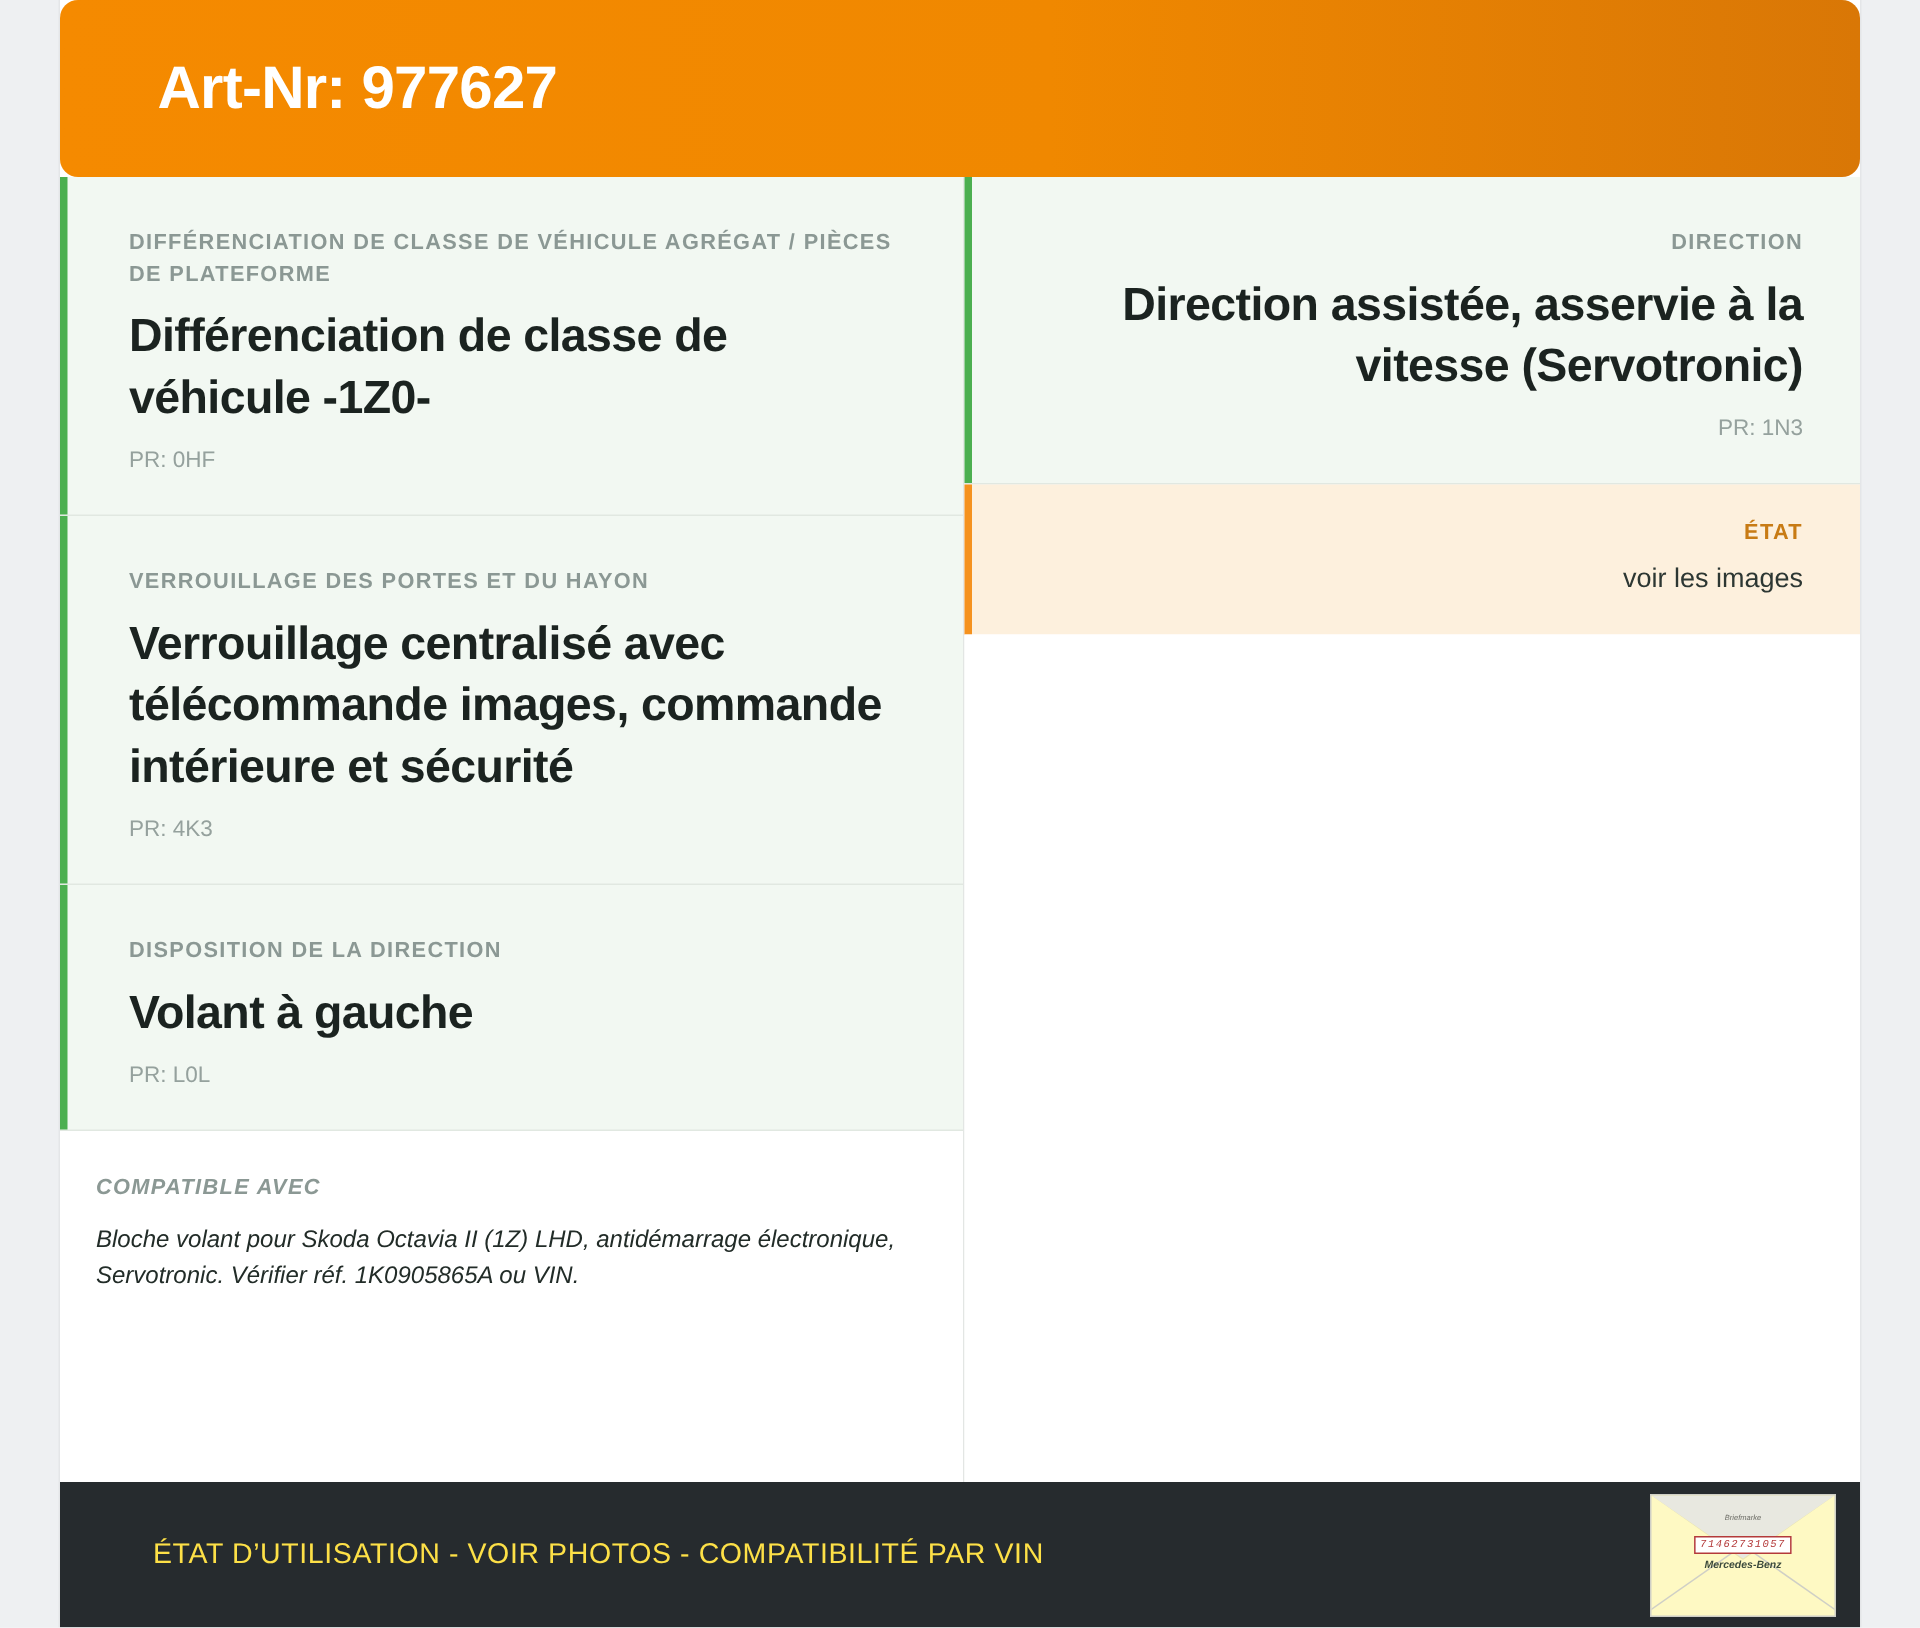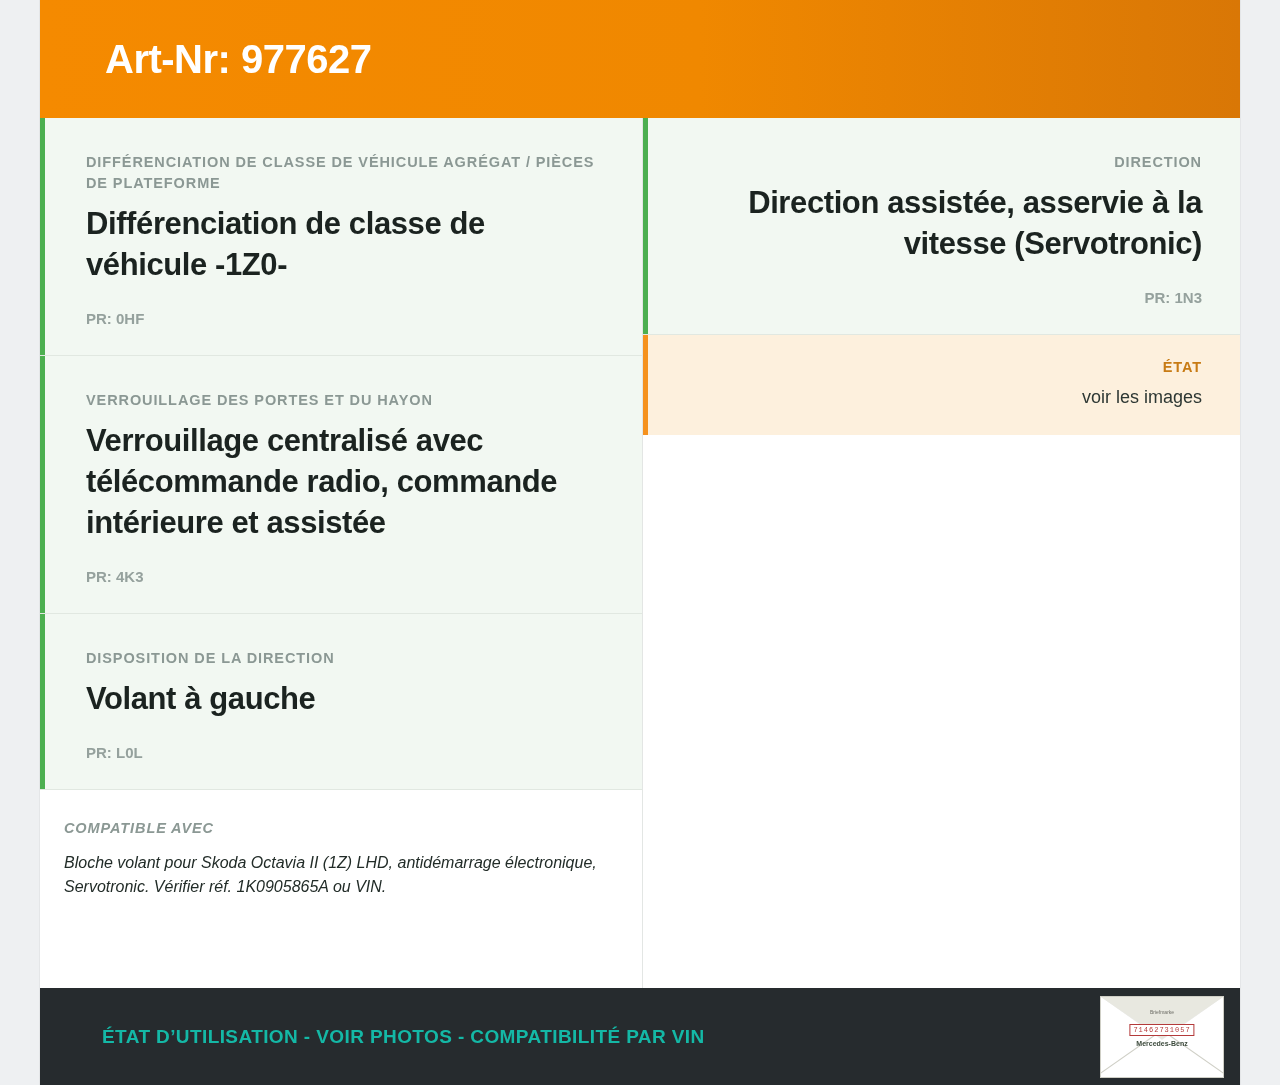--- a/index.html
+++ b/index.html
@@ -26,20 +26,21 @@
     display: flex;
     flex-direction: column;
   }
   
   .header {
     height: 118px;
     background: linear-gradient(90deg, #f58a00 0%, #f08800 55%, #d97706 100%);
     display: flex;
     align-items: center;
     flex: 0 0 auto;
+    border-radius: 12px;
   }
   .header-title {
     color: #ffffff;
     font-size: 40px;
     font-weight: bold;
     letter-spacing: -0.5px;
     padding-left: 65px;
   }
   
   .body {
@@ -113,22 +114,21 @@
   .card-value.small {
     font-size: 18px;
     font-weight: normal;
     color: #2d3733;
     line-height: 1.5;
     letter-spacing: 0;
   }
   .card-pr {
     font-size: 15px;
     color: #95a19d;
-    margin-top: 24px;
-    font-weight: bold;
+    margin-top: 12px;
   }
   .card.compat {
     background: #ffffff;
     border-bottom: none;
     padding: 28px 38px 30px 24px;
     font-style: italic;
   }
   .card.compat .card-label { color: #8b9894; margin-bottom: 12px; }
   .card.compat .card-value.small { font-size: 16px; color: #222c28; }
 
@@ -137,34 +137,35 @@
     flex: 0 0 auto;
     height: 97px;
     background: #262b2e;
     display: flex;
     align-items: center;
     justify-content: space-between;
     padding: 0 16px 0 62px;
     box-sizing: border-box;
   }
   .footer-text {
-    color: #14b8a6;
+    color: #fde047;
     font-size: 19px;
-    font-weight: bold;
+    font-weight: normal;
     letter-spacing: 0.4px;
     text-transform: uppercase;
   }
   .stamp {
     width: 122px;
     height: 80px;
-    background: #ffffff;
+    background: #fef9c3;
     border: 1px solid #cfcfc6;
     position: relative;
     overflow: hidden;
     flex: 0 0 auto;
+    font-style: italic;
   }
   .stamp .flap {
     position: absolute;
     left: 0; top: 0;
     width: 0; height: 0;
     border-left: 61px solid transparent;
     border-right: 61px solid transparent;
     border-top: 42px solid #e8e8e0;
   }
   .stamp .flap-line {
@@ -241,21 +242,21 @@
         <div class="card">
           <div class="accent"></div>
           <div class="card-label">DIFFÉRENCIATION DE CLASSE DE VÉHICULE AGRÉGAT / PIÈCES DE PLATEFORME</div>
           <div class="card-value">Différenciation de classe de véhicule -1Z0-</div>
           <div class="card-pr">PR: 0HF</div>
         </div>
 
         <div class="card">
           <div class="accent"></div>
           <div class="card-label">VERROUILLAGE DES PORTES ET DU HAYON</div>
-          <div class="card-value">Verrouillage centralisé avec télécommande radio, commande intérieure et assistée</div>
+          <div class="card-value">Verrouillage centralisé avec télécommande images, commande intérieure et sécurité</div>
           <div class="card-pr">PR: 4K3</div>
         </div>
 
         <div class="card">
           <div class="accent"></div>
           <div class="card-label">DISPOSITION DE LA DIRECTION</div>
           <div class="card-value">Volant à gauche</div>
           <div class="card-pr">PR: L0L</div>
         </div>
 

